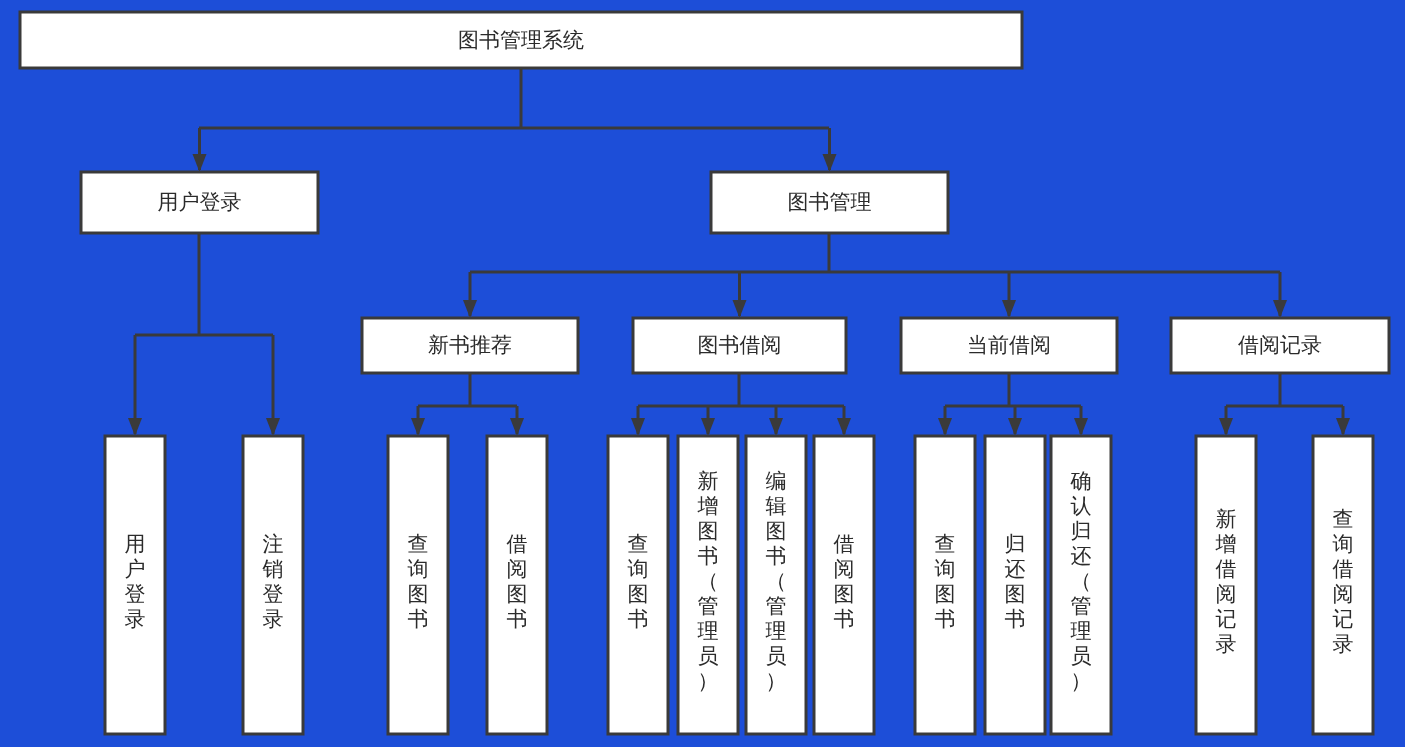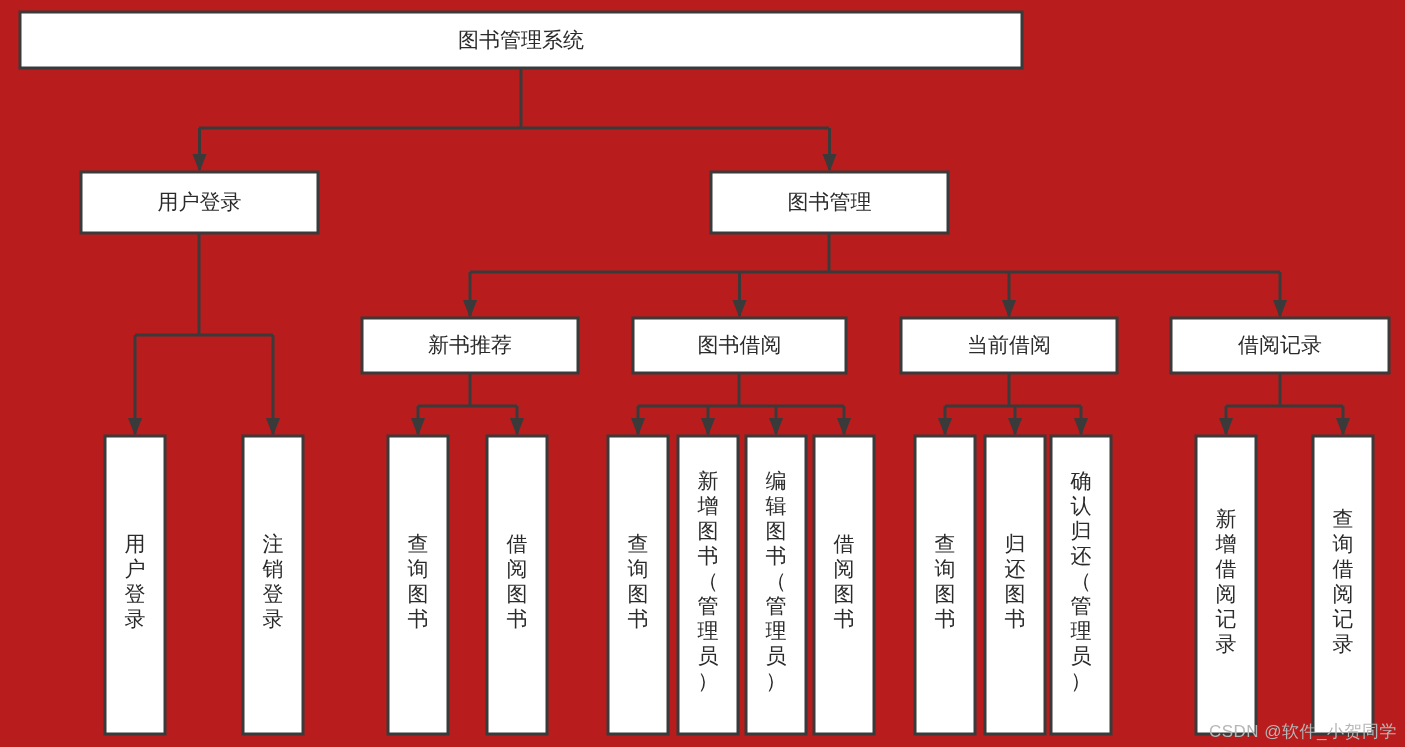--- a/index.html
+++ b/index.html
@@ -12,21 +12,21 @@
     width: 1405px;
     height: 747px;
     overflow: hidden;
     font-family: "Liberation Sans", "DejaVu Sans", sans-serif;
     position: relative;
   }
   #diagram-root {
     position: relative;
     width: 1405px;
     height: 747px;
-    background: #b91c1c;
+    background: #1d4ed8;
     text-align: right;
   }
   svg.diagram-canvas {
     position: absolute;
     left: 0;
     top: 0;
     width: 1405px;
     height: 747px;
     display: block;
   }
@@ -219,14 +219,13 @@
         <g>
           <rect x="1196" y="436" width="60" height="298" class="node-box"></rect>
           <text x="1226" y="525.5" class="node-label-v"><tspan x="1226" dy="0">新</tspan><tspan x="1226" dy="25">增</tspan><tspan x="1226" dy="25">借</tspan><tspan x="1226" dy="25">阅</tspan><tspan x="1226" dy="25">记</tspan><tspan x="1226" dy="25">录</tspan></text>
         </g>
         <g>
           <rect x="1313" y="436" width="60" height="298" class="node-box"></rect>
           <text x="1343" y="525.5" class="node-label-v"><tspan x="1343" dy="0">查</tspan><tspan x="1343" dy="25">询</tspan><tspan x="1343" dy="25">借</tspan><tspan x="1343" dy="25">阅</tspan><tspan x="1343" dy="25">记</tspan><tspan x="1343" dy="25">录</tspan></text>
         </g>
       </g>
   </svg>
-  <div class="watermark-text">CSDN @软件_小贺同学</div>
 </div>
 
 </body></html>

